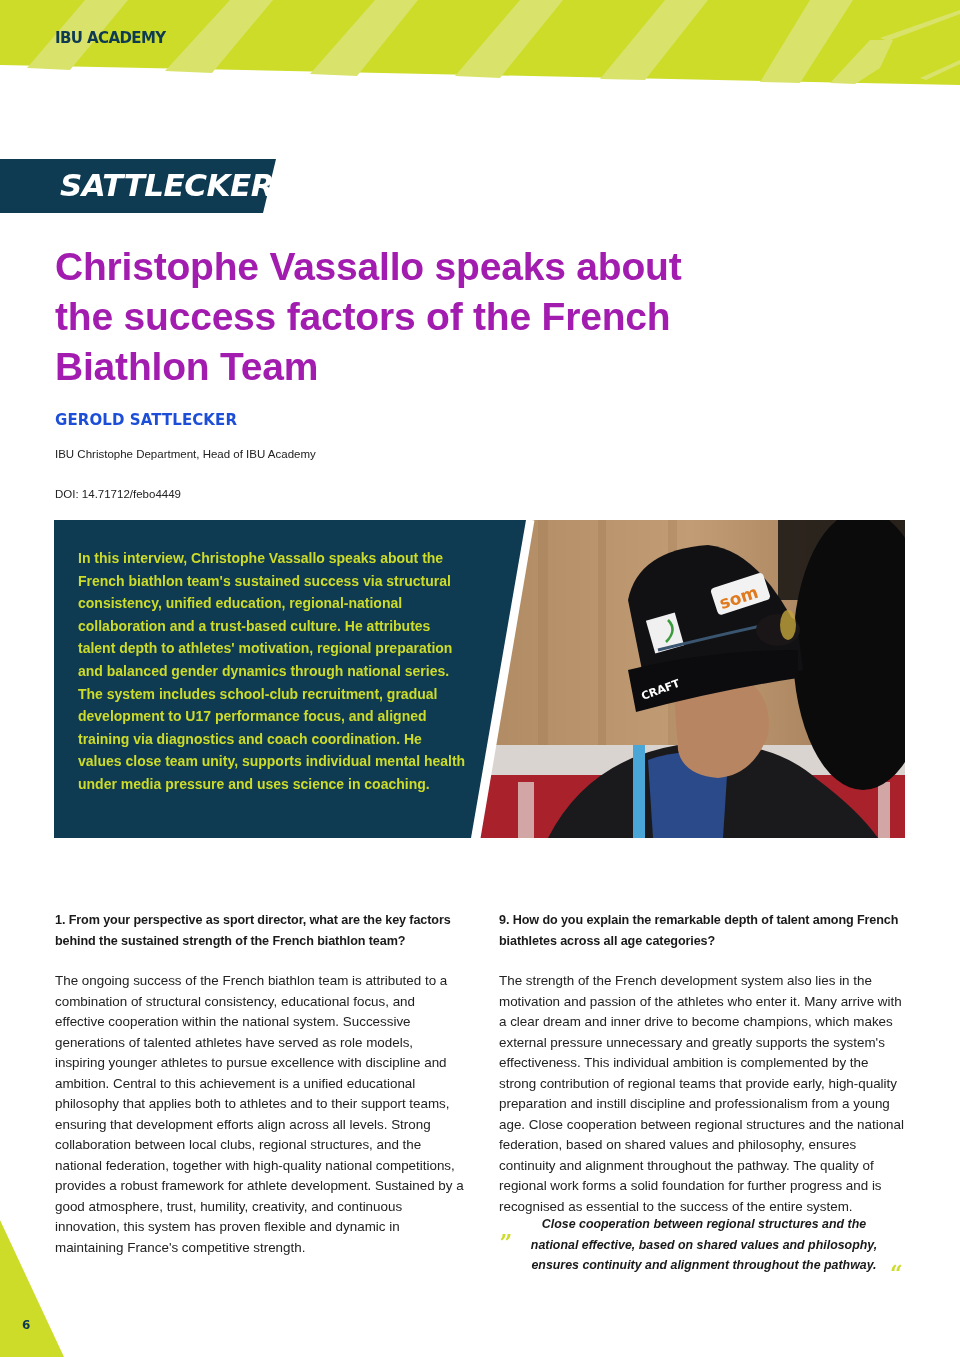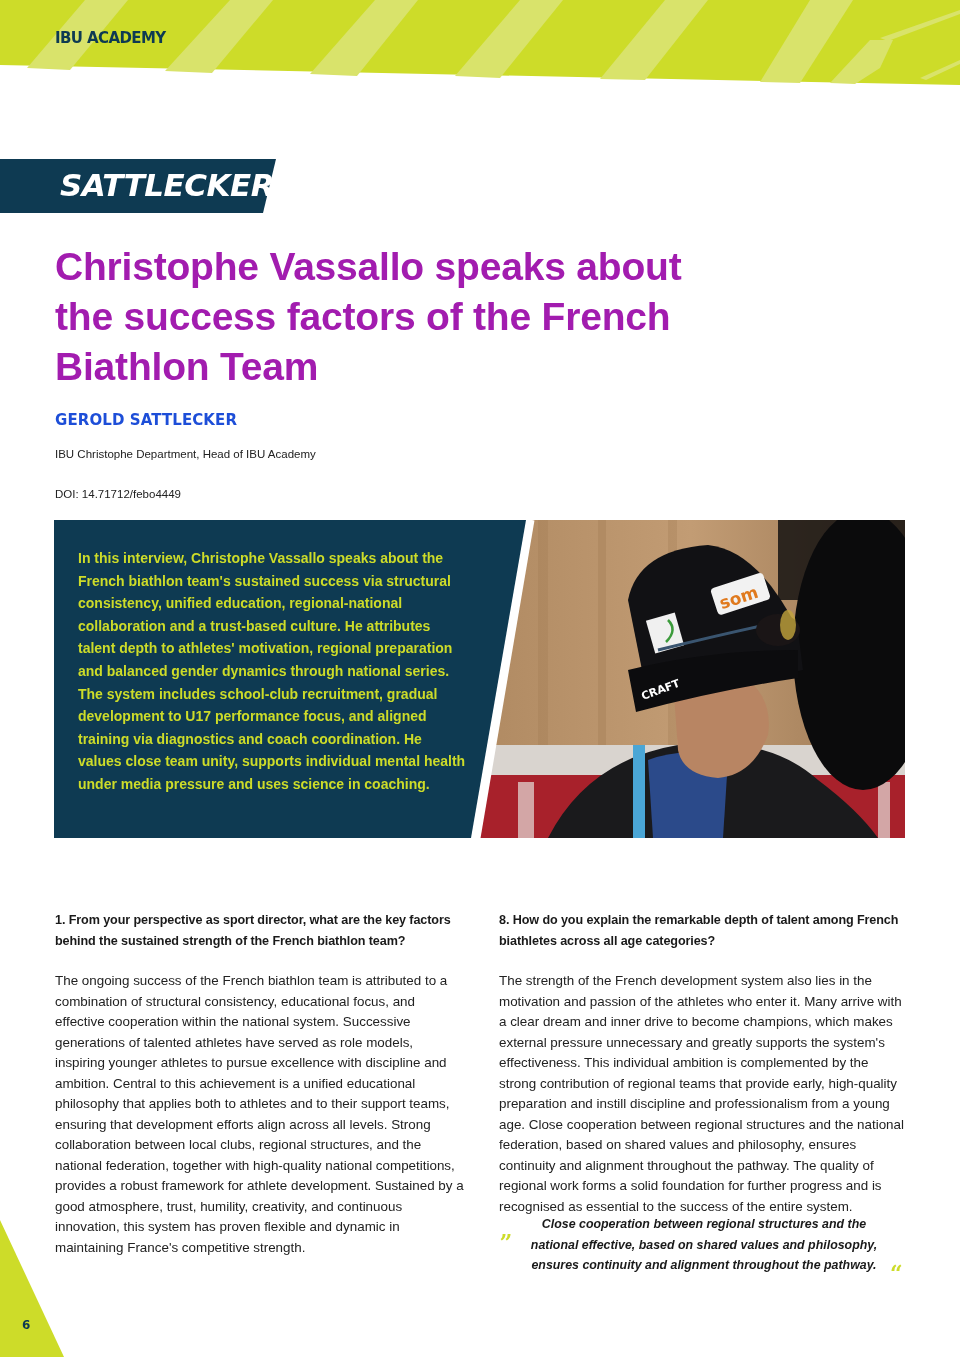--- a/index.html
+++ b/index.html
@@ -119,21 +119,21 @@
     <line x1="54" y1="0" x2="0" y2="318" stroke="#ffffff" stroke-width="5"></line>
   </svg>
 </div>
 
 <div class="col col-left">
   <p class="question">1. From your perspective as sport director, what are the key factors behind the sustained strength of the French biathlon team?</p>
   <p class="answer">The ongoing success of the French biathlon team is attributed to a combination of structural consistency, educational focus, and effective cooperation within the national system. Successive generations of talented athletes have served as role models, inspiring younger athletes to pursue excellence with discipline and ambition. Central to this achievement is a unified educational philosophy that applies both to athletes and to their support teams, ensuring that development efforts align across all levels. Strong collaboration between local clubs, regional structures, and the national federation, together with high-quality national competitions, provides a robust framework for athlete development. Sustained by a good atmosphere, trust, humility, creativity, and continuous innovation, this system has proven flexible and dynamic in maintaining France's competitive strength.</p>
 </div>
 
 <div class="col col-right">
-  <p class="question">8. How do you explain the remarkable depth of talent among French biathletes across all age categories?</p>
+  <p class="question">9. How do you explain the remarkable depth of talent among French biathletes across all age categories?</p>
   <p class="answer">The strength of the French development system also lies in the motivation and passion of the athletes who enter it. Many arrive with a clear dream and inner drive to become champions, which makes external pressure unnecessary and greatly supports the system's effectiveness. This individual ambition is complemented by the strong contribution of regional teams that provide early, high-quality preparation and instill discipline and professionalism from a young age. Close cooperation between regional structures and the national federation, based on shared values and philosophy, ensures continuity and alignment throughout the pathway. The quality of regional work forms a solid foundation for further progress and is recognised as essential to the success of the entire system.</p>
 </div>
 
 <span class="quote-mark quote-open">„</span>
 <p class="pull-quote">Close cooperation between regional structures and the national effective, based on shared values and philosophy, ensures continuity and alignment throughout the pathway.</p>
 <span class="quote-mark quote-close">“</span>
 
 <svg class="corner-tri" width="70" height="137" viewBox="0 0 70 137">
   <polygon points="0,0 64,137 0,137" fill="#cddc29"></polygon>
 </svg>

